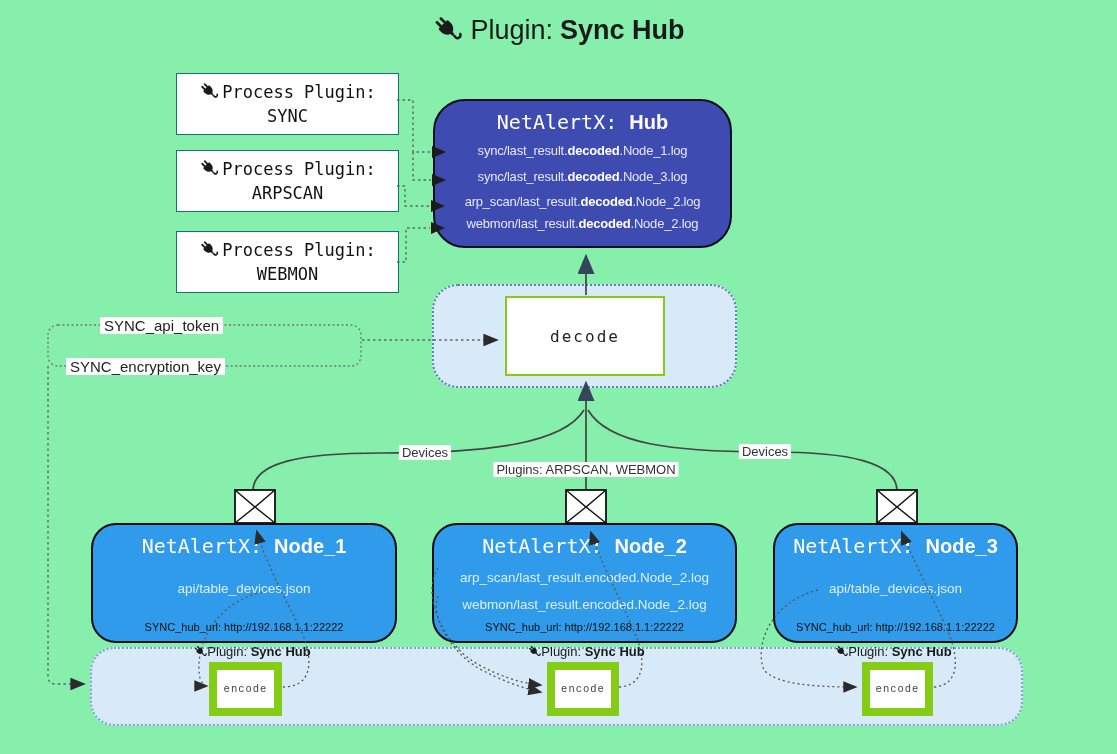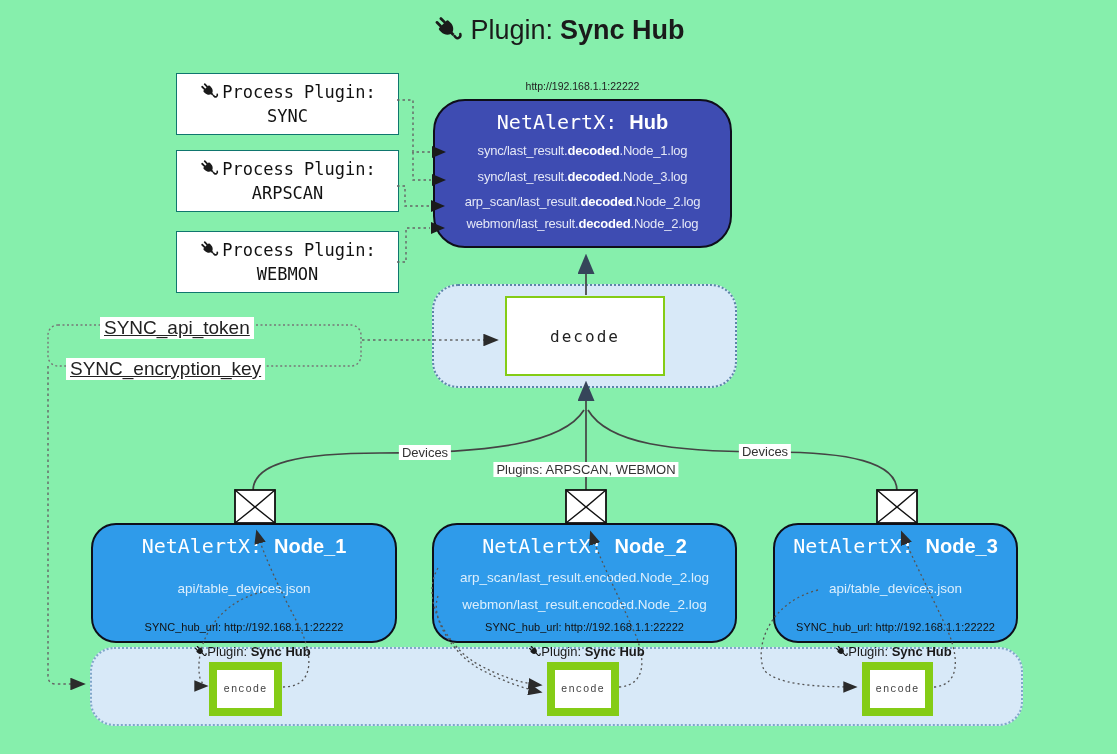--- a/index.html
+++ b/index.html
@@ -32,21 +32,21 @@
   .smallurl{left:433px;top:80px;width:299px;text-align:center;font-size:10.5px;color:#222;}
 
   
   .decode-wrap{left:432px;top:284px;width:305px;height:104px;border-radius:26px;
                background:var(--panel-fill);border:2px dotted #5c84a9;box-sizing:border-box;}
   .decode-box{left:505px;top:296px;width:160px;height:80px;background:#fff;border:2px solid #84cc16;
               box-sizing:border-box;display:flex;align-items:center;justify-content:center;
               font-family:"DejaVu Sans Mono",monospace;font-size:16px;letter-spacing:2px;color:#222;}
 
   
-  .linelabel{background:#fff;padding:0 4px;font-size:19px;color:#222;white-space:nowrap;text-decoration:underline;}
+  .linelabel{background:#fff;padding:0 4px;font-size:15px;color:#222;white-space:nowrap;}
   .edgelabel{background:#fff;padding:0 3px;font-size:13px;color:#333;white-space:nowrap;
              transform:translateX(-50%);}
 
   
   .node{top:523px;height:120px;border-radius:25px;background:var(--node-fill);
         border:2px solid #0e0e1a;box-sizing:border-box;}
   .node-title{margin-top:9px;text-align:center;font-size:20px;color:#fff;white-space:nowrap;}
   .nodeline{text-align:center;font-size:13.5px;color:#dceffd;white-space:nowrap;line-height:27px;}
   .node-footer{position:absolute;left:0;right:0;bottom:8px;text-align:center;font-size:11px;color:#111;}
 
@@ -109,21 +109,20 @@
   <div class="abs proc z2" style="top:231px;">
     <div class="row">
         <svg width="20" height="20">
           <use href="#plug-sym"></use>
         </svg>
       <span>Process Plugin:</span>
       </div>
     <div>WEBMON</div>
   </div>
 
-  <div class="abs smallurl z2">http://192.168.1.1:22222</div>
   <div class="abs hub z2">
     <div class="hub-title">
       <span class="mono">NetAlertX: </span><span class="b">Hub</span>
     </div>
     <div class="hubline" style="margin-top:4px;">
       <span>sync/last_result.</span><span class="b">decoded</span><span>.Node_1.log</span>
     </div>
     <div class="hubline">
       <span>sync/last_result.</span><span class="b">decoded</span><span>.Node_3.log</span>
     </div>

